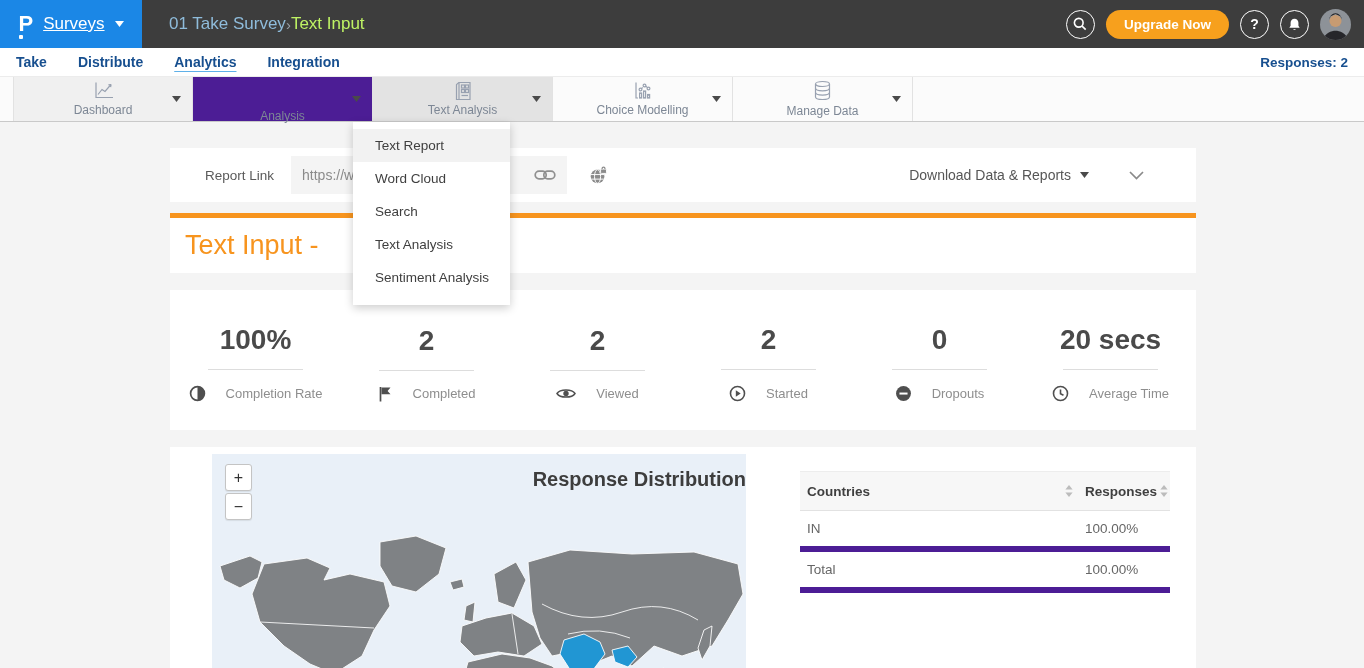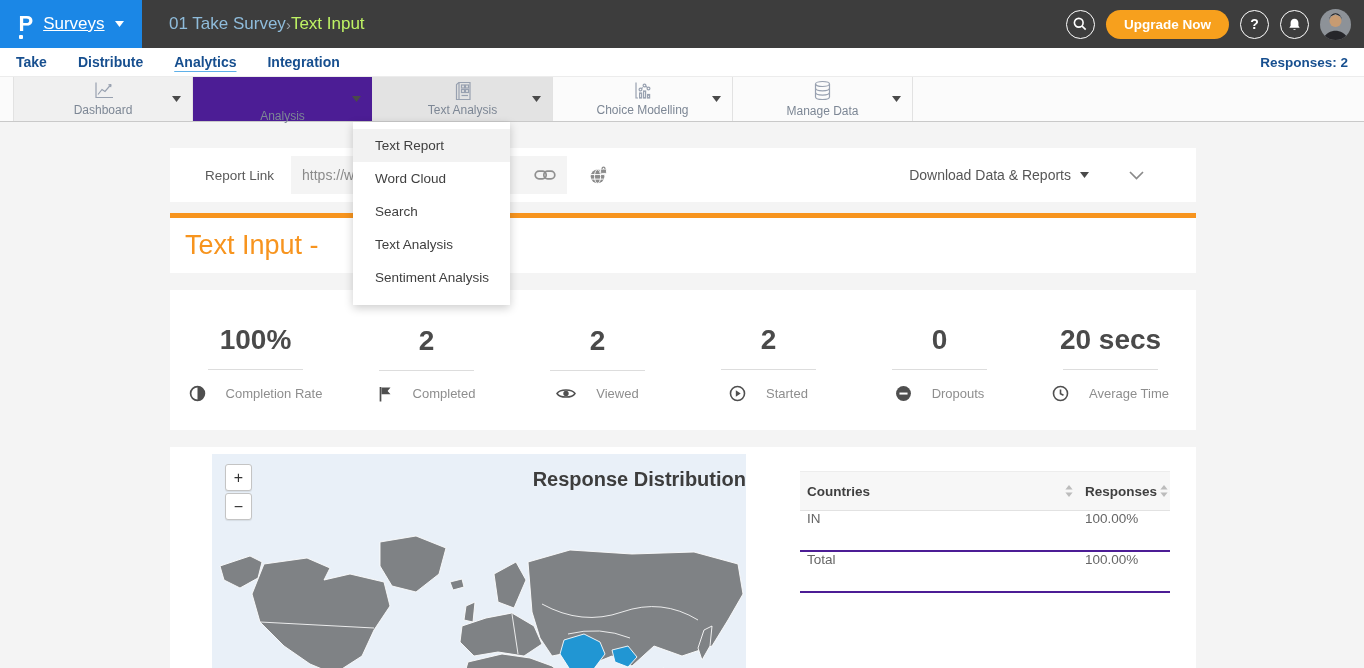--- a/index.html
+++ b/index.html
@@ -62,21 +62,21 @@
   
   #bottom-panel { top:447px; height:400px; overflow:hidden; }
   .map-box { position:absolute; left:42px; top:7px; width:534px; height:393px; background:#e9f0f8; overflow:hidden; }
   .map-title { text-align:right; font-weight:bold; font-size:20px; color:#3d3d3d; margin-top:14px; }
   .zoom-ctrls { position:absolute; left:13px; top:10px; display:flex; flex-direction:column; gap:2px; }
   .zoom-btn { width:27px; height:27px; background:#fff; border:1px solid #c4c4c4; border-radius:3px; font-size:16px; color:#333; display:flex; align-items:center; justify-content:center; cursor:pointer; box-shadow:0 1px 1px rgba(0,0,0,.08); font-family:"Liberation Sans",sans-serif; }
   .map-svg { position:absolute; left:0; top:80px; }
   .table-box { position:absolute; left:610px; top:24px; width:370px;margin-left:20px; }
   .t-header { display:flex; height:40px; align-items:center; background:#f7f7f7; border-top:1px solid #ededed; border-bottom:1px solid #e2e2e2; }
   .t-header .cell { font-weight:bold; color:#3f3f3f; font-size:13.5px; }
-  .t-row { display:flex; height:41px; align-items:flex-start; border-bottom:2px solid #4c1d95; }
+  .t-row { display:flex; height:41px; align-items:center; border-bottom:6px solid #4c1d95; }
   .t-row .cell { color:#666; font-size:13.5px; }
   .col-country { width:285px; padding-left:7px; display:flex; align-items:center; }
   .col-resp { width:85px; display:flex; align-items:center; }
   .sort-ic { margin-left:auto; margin-right:12px; display:flex; cursor:pointer; }
   .col-resp .sort-ic { margin-right:2px; }
   svg { display:block; }
 </style>
 </head>
 <body>
 

